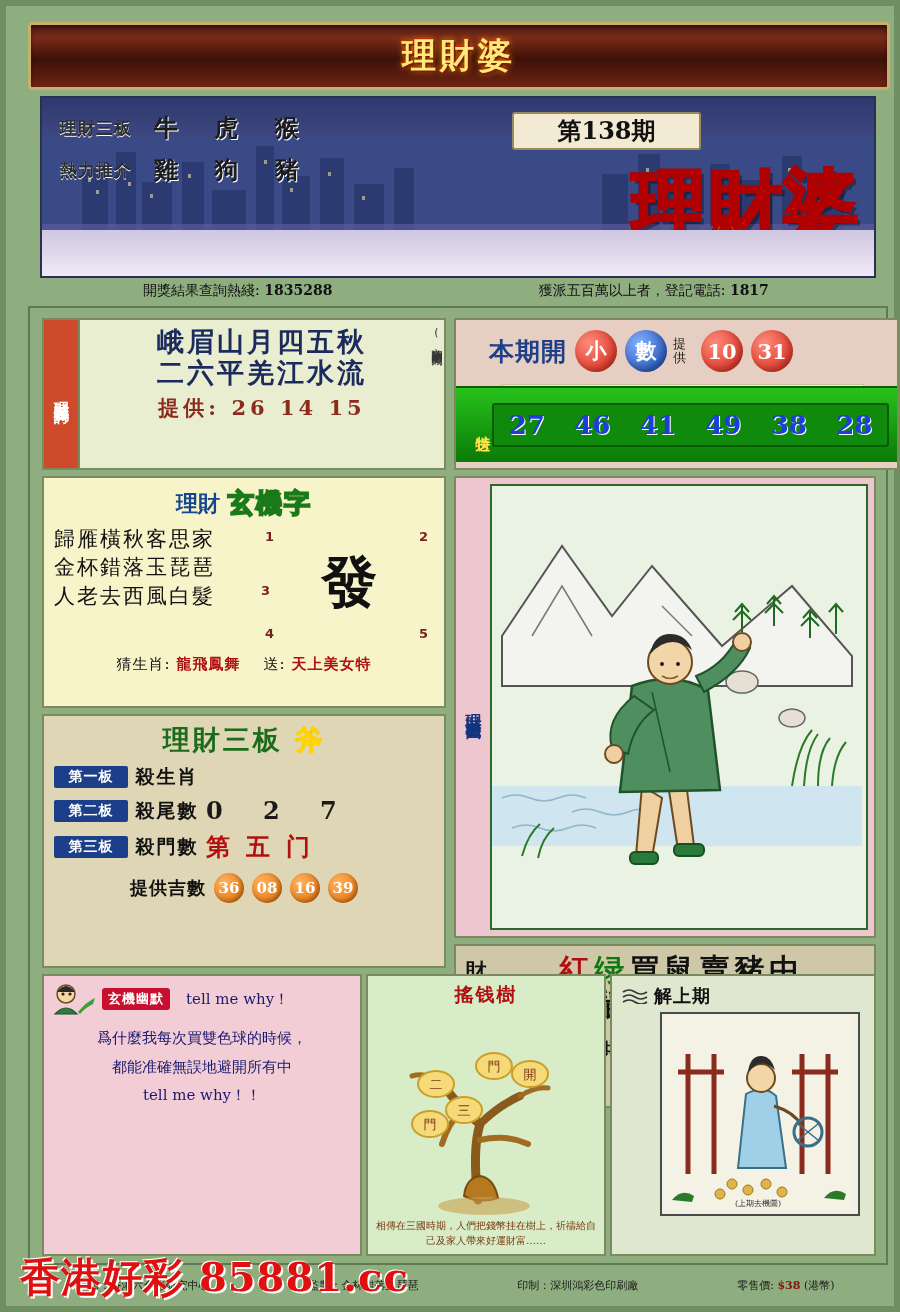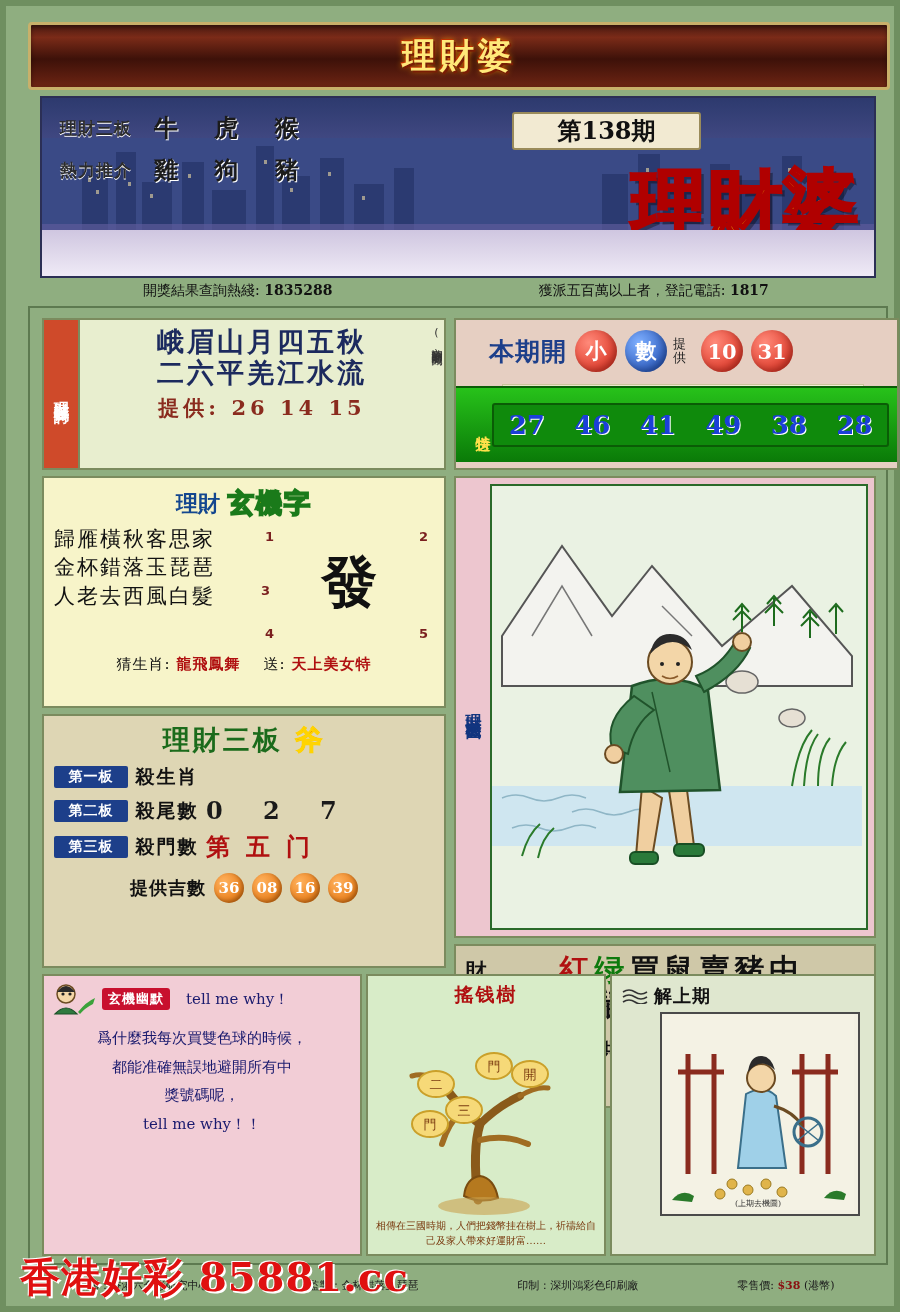--- a/index.html
+++ b/index.html
@@ -625,21 +625,20 @@
             <path d="M5,32 q11,-12 22,0 Z" fill="#2f7a3f" stroke="#1c5129" stroke-width="1.2"></path>
             <path d="M28,30 q8,-10 17,-14 l-2,6 q-8,4 -13,10 Z" fill="#3ba23b"></path>
           </svg>
         </span>
         <span class="humortag">玄機幽默</span>
         <span style="font-family:'DejaVu Serif',serif;font-size:15px;color:#1a1a6e;margin-left:10px;">tell me why！</span>
       </div>
       <div class="humortxt">
         <div>爲什麼我每次買雙色球的時候，</div>
         <div>都能准確無誤地避開所有中</div>
-        <div>獎號碼呢，</div>
         <div>tell me why！！</div>
       </div>
     </div>
 
     <div class="tree">
       <div class="treehdr">搖钱樹</div>
       <svg width="236" height="220" viewBox="0 0 236 220" style="position:absolute;left:0;top:24px;">
         <path d="M110,200 q-6,-50 2,-76 q-22,-16 -38,-42" fill="none" stroke="#8a5a1a" stroke-width="9" stroke-linecap="round"></path>
         <path d="M112,124 q18,-18 40,-28" fill="none" stroke="#8a5a1a" stroke-width="8" stroke-linecap="round"></path>
         <path d="M112,140 q26,-6 48,4" fill="none" stroke="#a06c22" stroke-width="6" stroke-linecap="round"></path>

